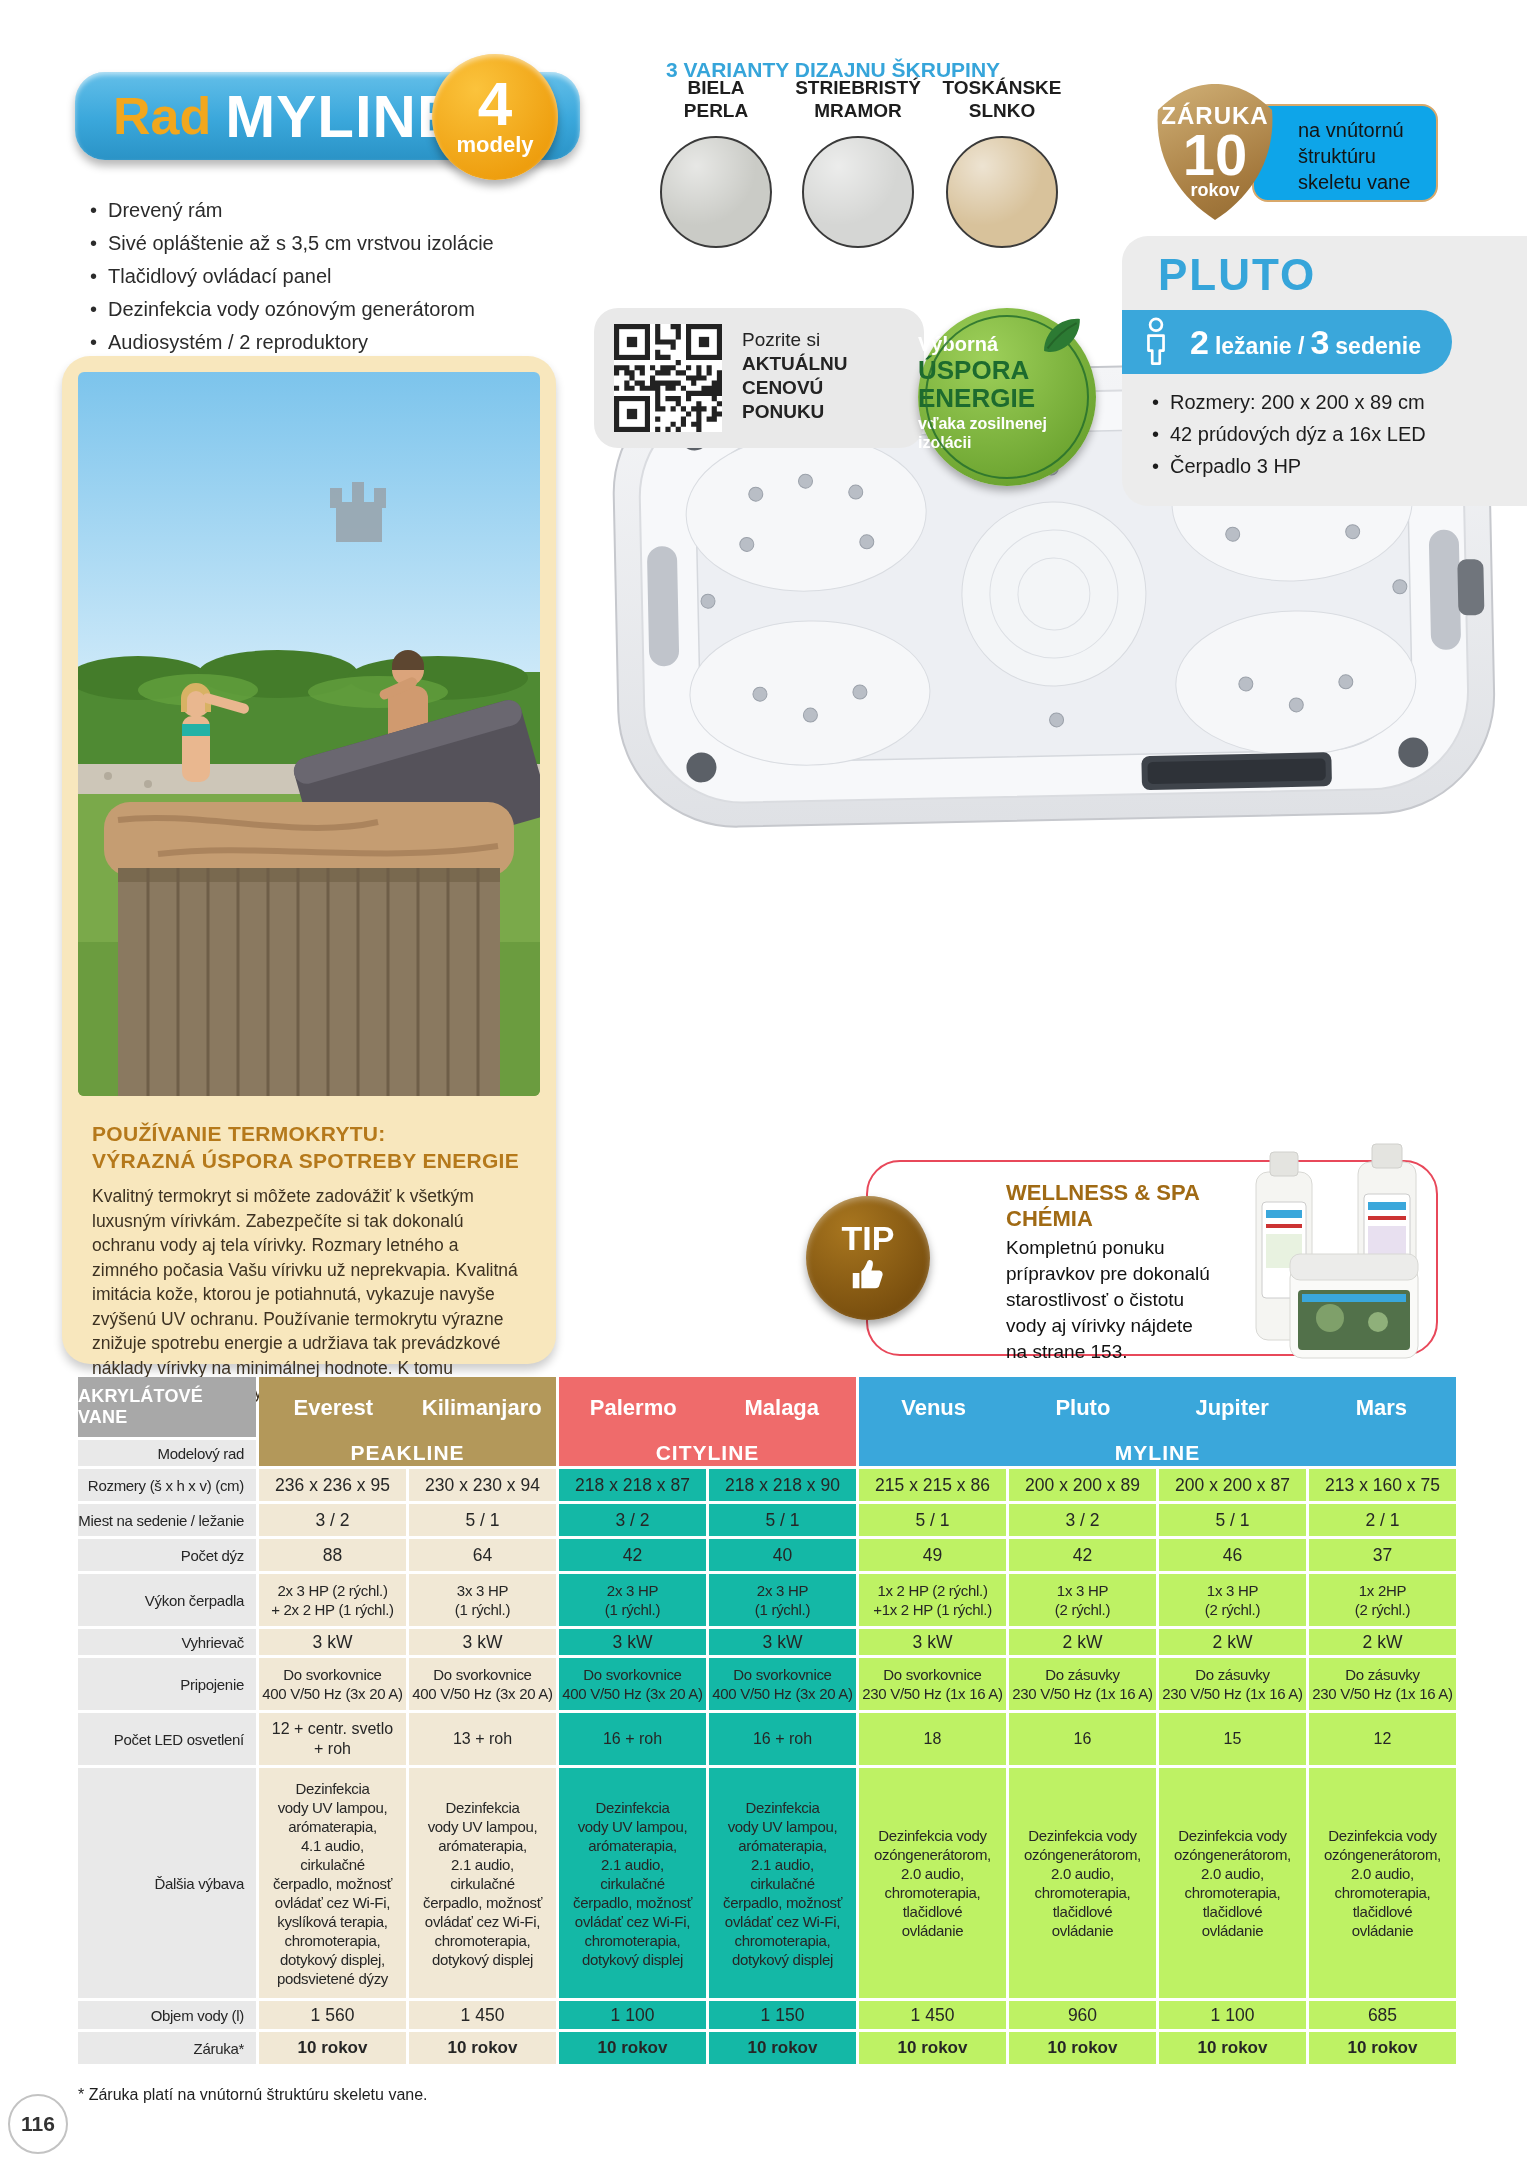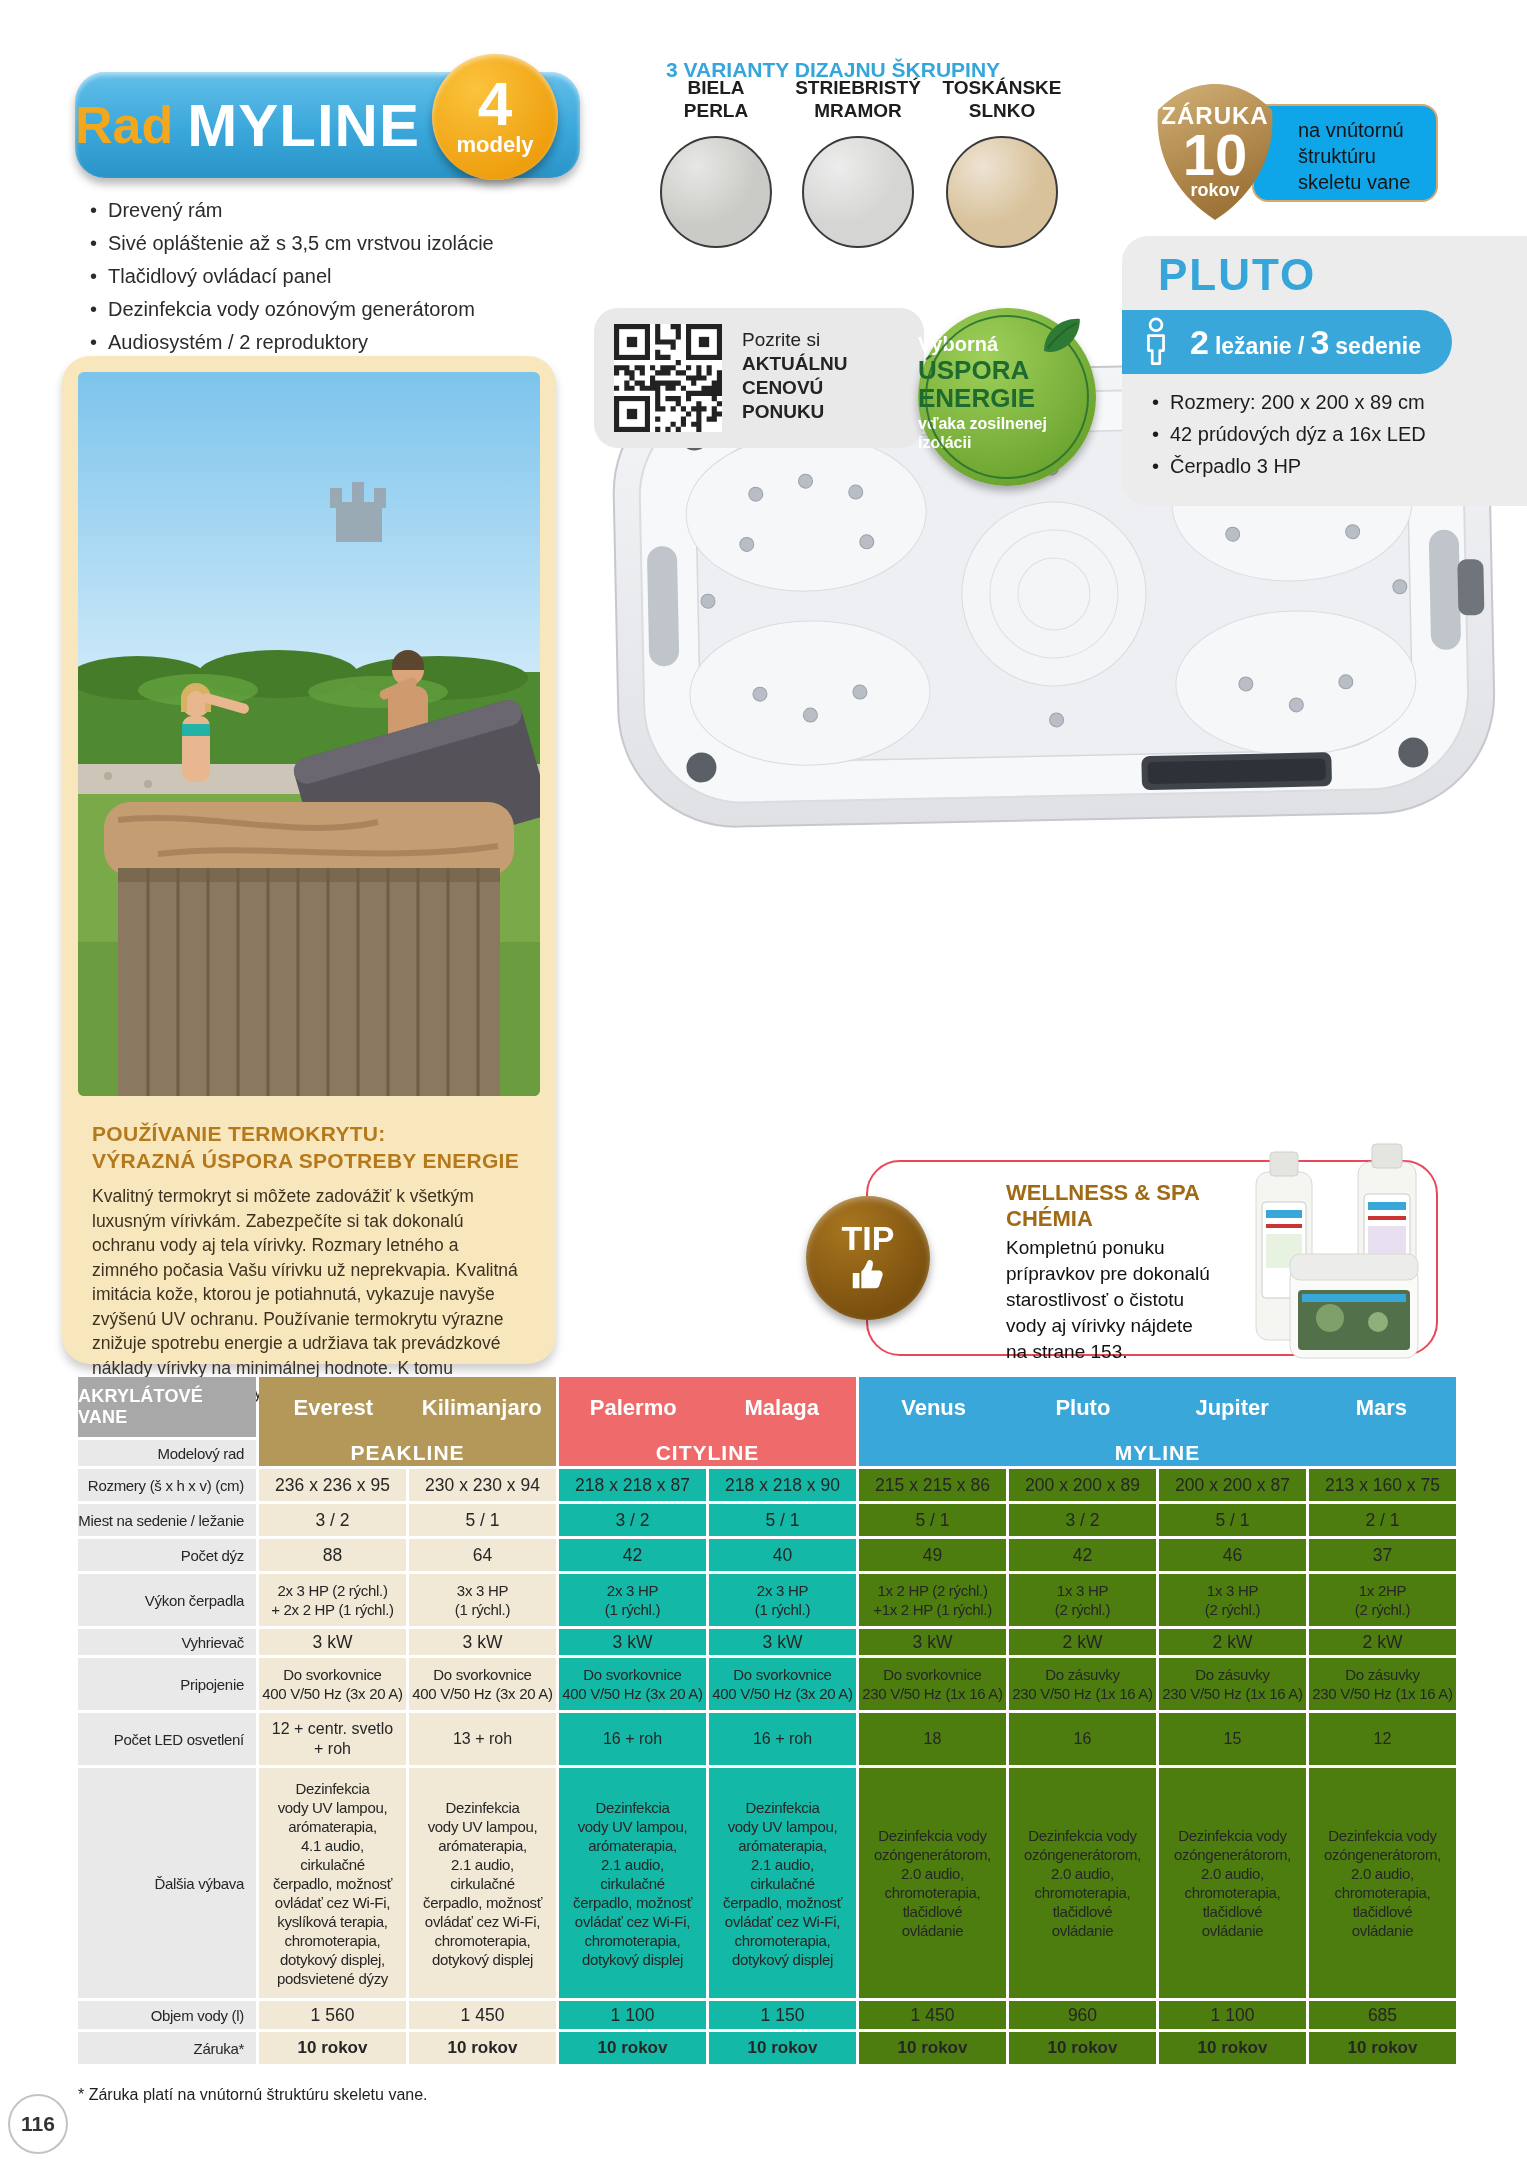--- a/index.html
+++ b/index.html
@@ -2,24 +2,24 @@
 <html><head>
 <meta charset="utf-8">
 <style>
   html,body{margin:0;padding:0;background:#fff;}
   body{width:1527px;height:2160px;position:relative;overflow:hidden;
        font-family:"Liberation Sans",sans-serif;color:#222;}
   .abs{position:absolute;}
   .pre{white-space:pre-line;}
 
   
-  .header-pill{left:75px;top:72px;width:505px;height:106px;border-radius:30px;
+  .header-pill{left:75px;top:72px;width:505px;height:88px;border-radius:30px;
     background:linear-gradient(#63bfe9 0%,#3aa7db 55%,#2a93c6 100%);
     box-shadow:0 6px 9px rgba(0,0,0,.28), inset 0 3px 5px rgba(255,255,255,.55);
-    display:flex;align-items:center;box-sizing:border-box;z-index:1;}
+    display:flex;align-items:center;padding-left:38px;box-sizing:border-box;z-index:1;}
   .header-prefix{font-size:52px;font-weight:bold;color:#f2a71d;margin-right:14px;}
   .header-name{font-size:60px;font-weight:bold;color:#fff;letter-spacing:1px;}
   .models-badge{left:432px;top:54px;width:126px;height:126px;border-radius:50%;
     background:radial-gradient(circle at 35% 28%,#fbc33c,#ee9e0e 75%);
     box-shadow:0 6px 9px rgba(0,0,0,.3), inset 0 3px 5px rgba(255,255,255,.5);
     display:flex;flex-direction:column;align-items:center;justify-content:center;z-index:2;}
   .models-count{font-size:62px;font-weight:bold;color:#fff;line-height:56px;}
   .models-label{font-size:22px;font-weight:bold;color:#fff;}
 
   
@@ -106,21 +106,21 @@
 
   
   .spec-table{left:78px;top:1377px;display:grid;
     grid-template-columns:178px repeat(8,147px);
     grid-template-rows:60px 26px 32px 32px 32px 52px 26px 52px 52px 230px 28px 32px;
     gap:3px;z-index:1;}
   .c{display:flex;align-items:center;justify-content:center;text-align:center;
      font-size:17.5px;color:#262626;white-space:pre-line;}
   .lbl{justify-content:flex-end;text-align:center;padding-right:12px;background:#e9e9e9;
      font-size:15px;letter-spacing:-.3px;white-space:nowrap;}
-  .pk{background:#f1e8d5;} .ct{background:#14b8a6;} .my{background:#4d7c0f;}
+  .pk{background:#f1e8d5;} .ct{background:#14b8a6;} .my{background:#bef264;}
   .sm{font-size:15px;line-height:19px;letter-spacing:-.3px;}
   .md{font-size:16px;line-height:20px;}
   .bd{font-weight:bold;font-size:17px;}
   .h-corner{grid-column:1;grid-row:1;background:#a8a8a8;display:flex;align-items:center;
      justify-content:center;color:#fff;font-weight:bold;font-size:18px;letter-spacing:.2px;}
   .h-group{display:flex;flex-direction:column;}
   .h-peak{grid-column:2/4;grid-row:1/3;background:#b3985a;}
   .h-city{grid-column:4/6;grid-row:1/3;background:#ef6b6b;}
   .h-my{grid-column:6/10;grid-row:1/3;background:#3aa7db;}
   .h-names{height:62px;display:flex;}

